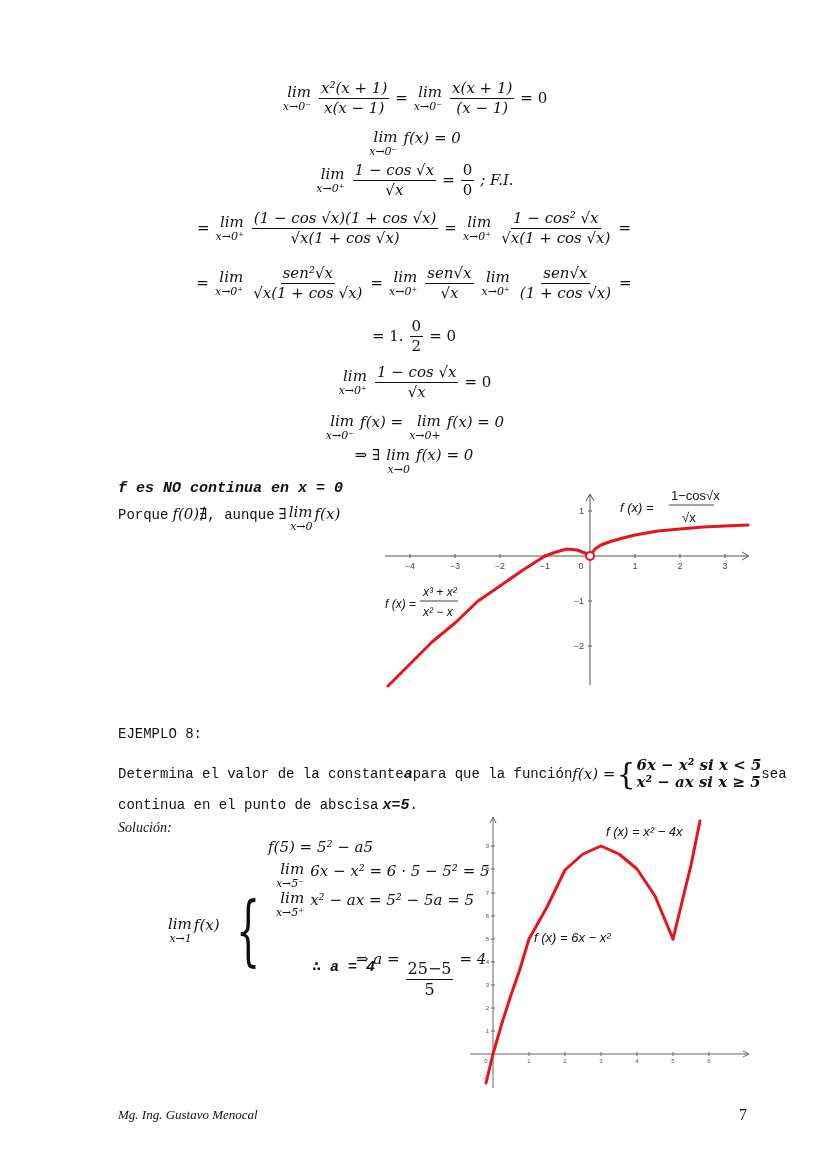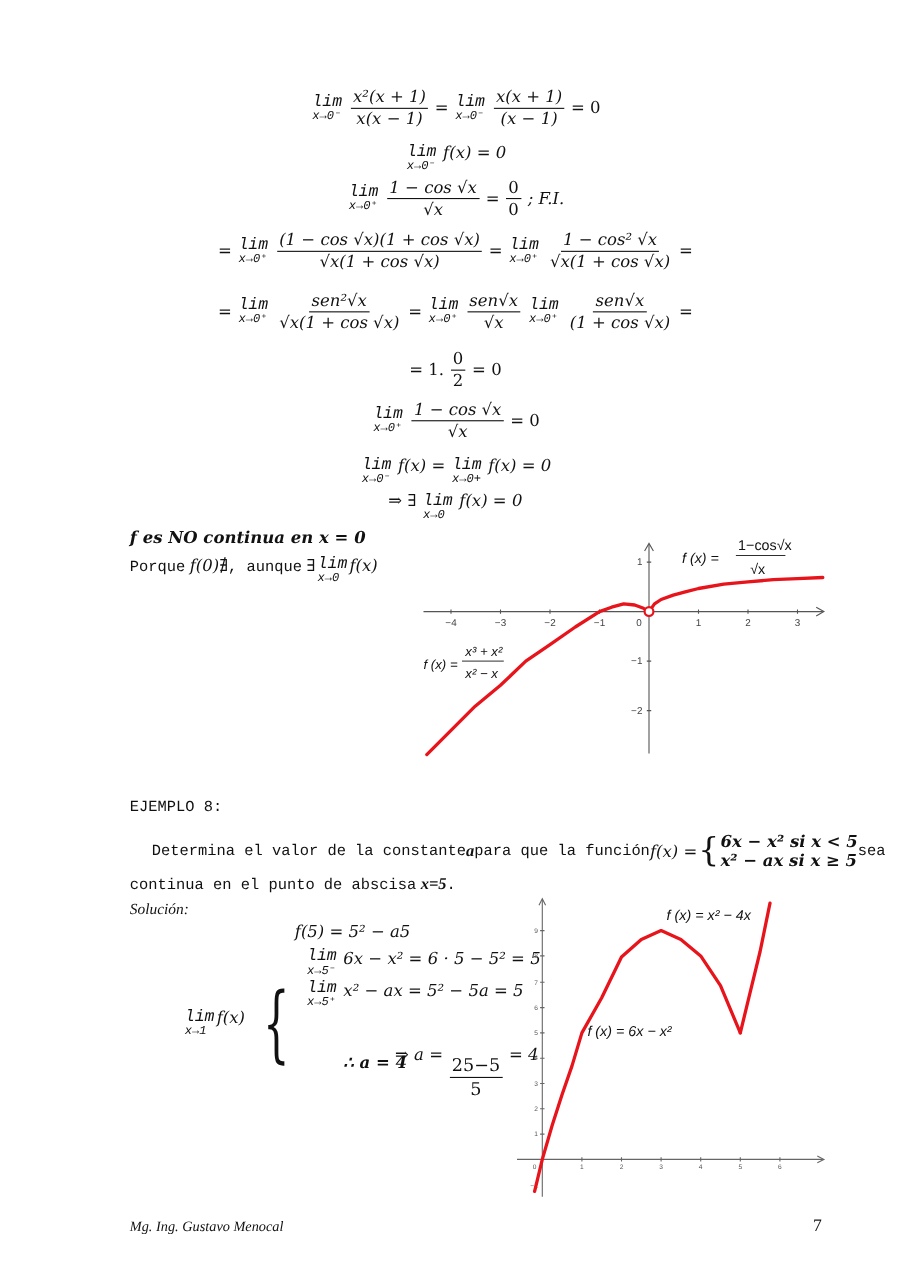--- a/index.html
+++ b/index.html
@@ -2,30 +2,30 @@
 <html><head>
 <meta charset="utf-8">
 <style>
   html, body { margin: 0; padding: 0; background: #ffffff; }
   body { width: 828px; height: 1171px; position: relative; overflow: hidden; color: #111; }
   .page { position: absolute; left: 0; top: 0; width: 828px; height: 1171px; }
   .math { font-family: "DejaVu Serif", "Liberation Serif", serif; font-style: italic; font-size: 15px; }
   .up { font-style: normal; }
   .line { position: absolute; left: 0; width: 828px; text-align: center; white-space: nowrap; }
   .row { display: inline-flex; align-items: center; gap: 4px; }
-  .lim { display: inline-flex; flex-direction: column; align-items: flex-start; line-height: 1; margin: 0 2px; font-family: Liberation Mono, monospace; }
+  .lim { display: inline-flex; flex-direction: column; align-items: flex-end; line-height: 1; margin: 0 2px; }
   .lim .l { font-size: 15px; }
   .lim .s { font-size: 11px; margin-top: 1px; }
   .frac { display: inline-flex; flex-direction: column; align-items: center; vertical-align: middle; margin: 0 2px; }
   .frac .n { padding: 0 2px 1px 2px; border-bottom: 1.2px solid #111; line-height: 1.1; }
   .frac .d { padding: 1px 2px 0 2px; line-height: 1.1; }
   .sans { font-family: Liberation Mono, monospace; font-style: normal; font-size: 14px; }
   .serif-i { font-family: "Liberation Serif", serif; font-style: italic; }
   .abs { position: absolute; white-space: nowrap; }
-  .bold { font-weight: bold; }
+  .bold { font-weight: bold; font-family: Liberation Mono, monospace; }
   svg text { font-family: "Liberation Sans", sans-serif; }
 </style>
 </head>
 <body>
 
 <div class="page">
 
   <div class="line math" style="top:80px;">
     <span class="row">
       <span class="lim">
@@ -242,21 +242,21 @@
     <g font-family="Liberation Serif, serif" font-size="12" fill="#111">
       <text x="385" y="608" font-style="italic">f (x) =</text>
       <text x="423" y="596" font-style="italic">x³ + x²</text>
       <line x1="420" y1="601" x2="458" y2="601" stroke="#111" stroke-width="0.8"></line>
       <text x="423" y="616" font-style="italic">x² − x</text>
     </g>
   </svg>
 
   <div class="abs sans" style="left:118px; top:726px; font-size:14px;">EJEMPLO 8:</div>
 
-  <div class="abs" style="left:118px; top:757px; width:632px; display:flex; align-items:center; justify-content:space-between;margin-left:20px;">
+  <div class="abs" style="left:118px; top:757px; width:632px; display:flex; align-items:center; justify-content:space-between;">
     <span class="sans">Determina el valor de la constante</span>
     <span class="serif-i bold" style="font-size:15px;">a</span>
     <span class="sans">para que la función</span>
     <span style="display:inline-flex; align-items:center;">
       <span class="math">f(x) =</span>
       <span class="math up" style="font-size:30px; font-weight:100; margin:0 1px; line-height:1;">{</span>
       <span style="display:inline-flex; flex-direction:column; line-height:1.15;font-weight:bold;">
         <span class="math">6x − x² si x &lt; 5</span>
         <span class="math">x² − ax  si x ≥ 5</span>
       </span>

